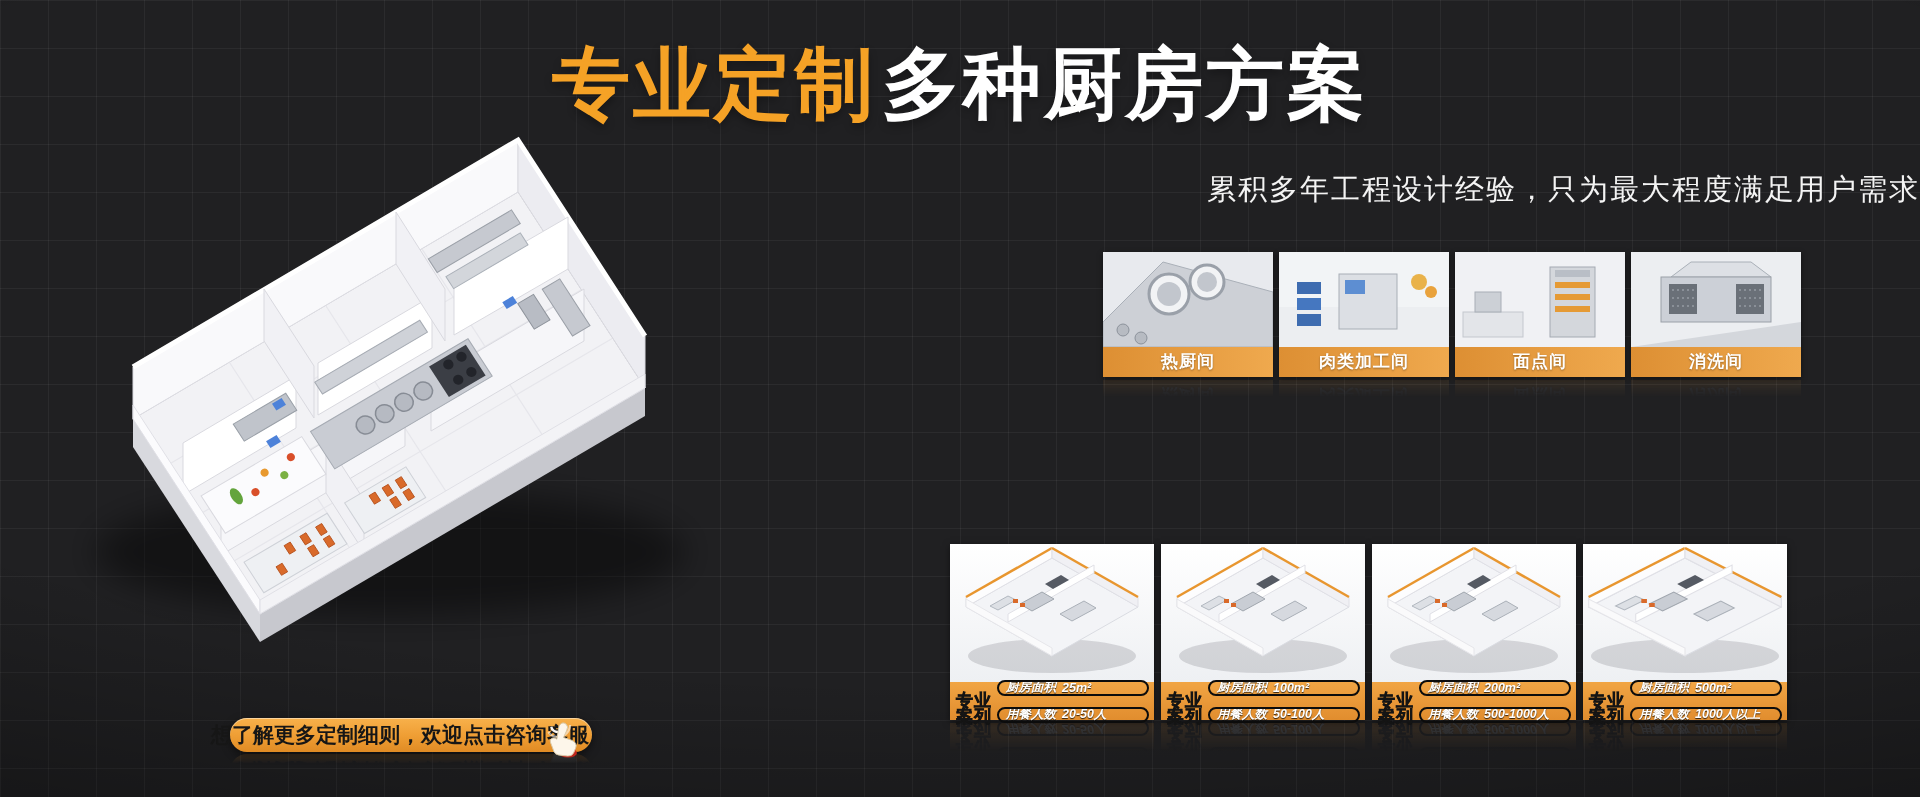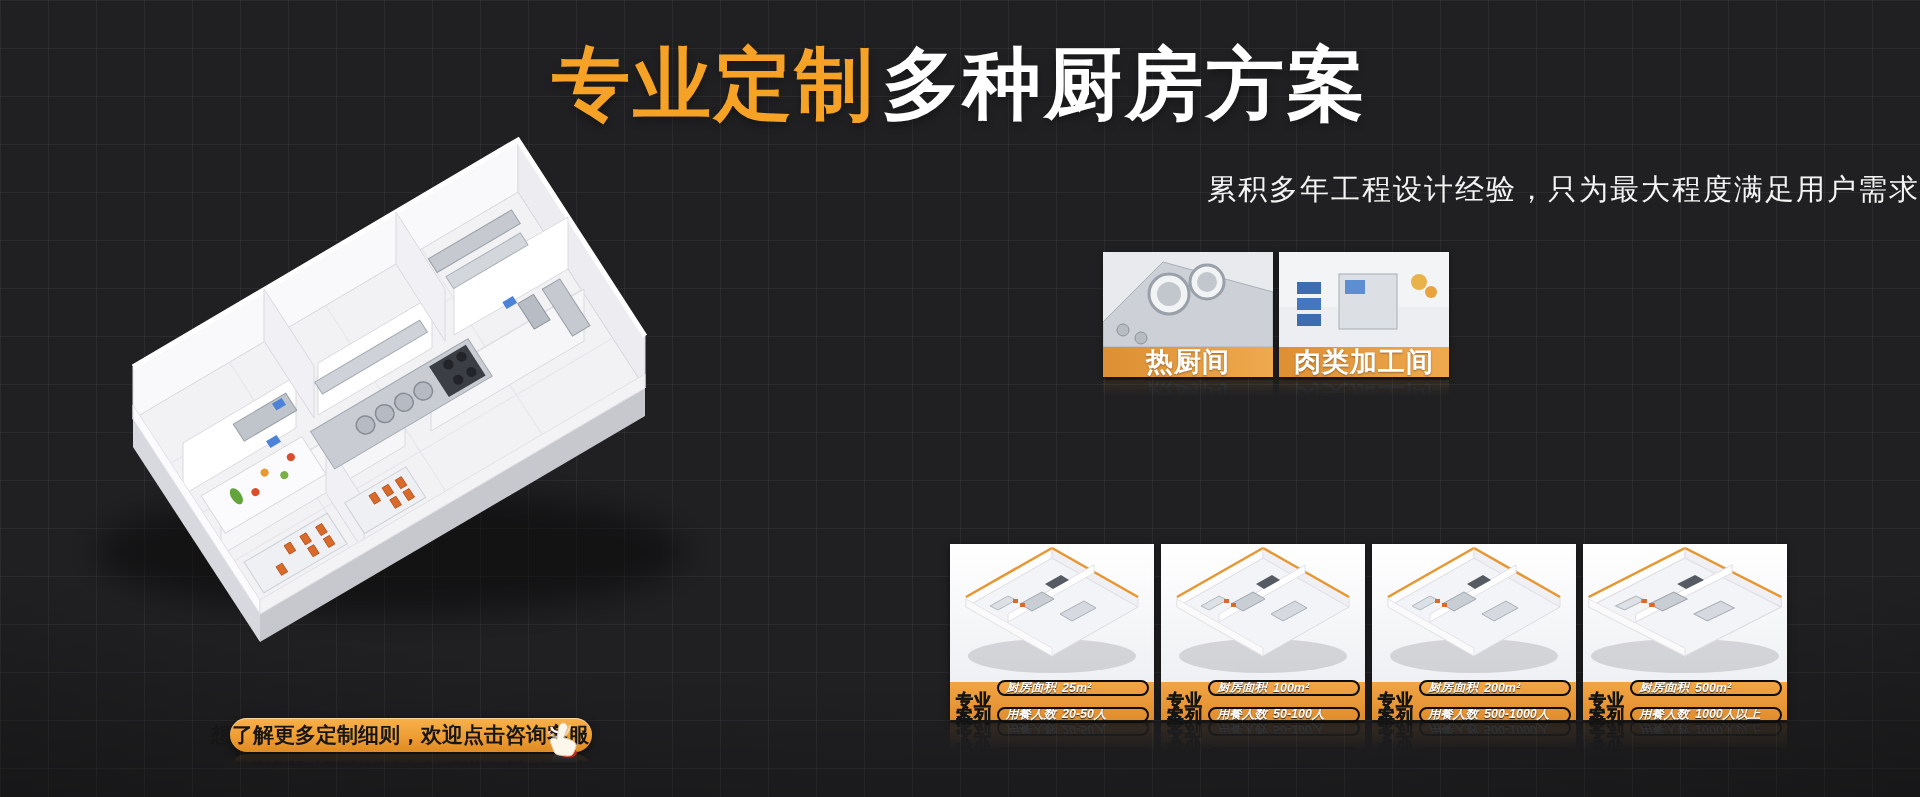--- a/index.html
+++ b/index.html
@@ -56,21 +56,21 @@
   .tile{
     width:170px; height:125px; background:#e9ebee; overflow:hidden; position:relative;
     box-shadow:0 2px 6px rgba(0,0,0,.45); cursor:pointer;
     -webkit-box-reflect:below 3px linear-gradient(transparent 86%, rgba(255,255,255,.10));
   }
   .tile .scene{ position:absolute; inset:0 0 30px 0; }
   .tile .scene svg{ width:100%; height:100%; display:block; }
   .tile figcaption{
     position:absolute; left:0; right:0; bottom:0; height:30px;
     background:linear-gradient(90deg,#DD8F33 0%,#EFA94E 100%);
-    color:#fff; font-size:27px; font-weight:bold; line-height:30px; text-align:center;
+    color:#fff; font-size:17px; font-weight:bold; line-height:30px; text-align:center;
     text-shadow:0 1px 2px rgba(0,0,0,.35); letter-spacing:1px;
   }
 
   
   .cases{
     position:absolute; left:950px; top:544px; width:837px;
     display:flex; gap:7px;
   }
   .card{
     width:204px; height:176px; background:#fff; position:relative; cursor:pointer;
@@ -232,24 +232,58 @@
           <rect x="18" y="46" width="24" height="12" fill="#4577c0"></rect>
           <rect x="18" y="62" width="24" height="12" fill="#3e6cb0"></rect>
         <circle cx="140" cy="30" r="8" fill="#e9b24a"></circle>
           <circle cx="152" cy="40" r="6" fill="#e9a23c"></circle>
       </svg>
     </div>
     <figcaption>肉类加工间</figcaption>
   </figure>
 
 
-
-
-
-
+  <figure class="tile">
+    <div class="scene">
+      <svg viewBox="0 0 170 95">
+          <rect width="170" height="95" fill="#f0f1f4"></rect>
+        <rect x="8" y="60" width="60" height="25" fill="#e3e5e9" stroke="#c3c7cd"></rect>
+        <rect x="20" y="40" width="26" height="20" fill="#ccd0d6" stroke="#a8aeb6"></rect>
+        <rect x="95" y="15" width="45" height="70" fill="#d4d7dc" stroke="#a4aab2"></rect>
+        <rect x="100" y="18" width="35" height="7" fill="#b9bec6"></rect>
+        <rect x="100" y="30" width="35" height="6" fill="#e59a35"></rect>
+          <rect x="100" y="42" width="35" height="6" fill="#e59a35"></rect>
+          <rect x="100" y="54" width="35" height="6" fill="#e59a35"></rect>
+      </svg>
+    </div>
+    <figcaption>面点间</figcaption>
+  </figure>
+
+
+
+
+  <figure class="tile">
+    <div class="scene">
+      <svg viewBox="0 0 170 95">
+          <rect width="170" height="95" fill="#eceef1"></rect>
+        <polygon points="0,95 170,70 170,95" fill="#d4d7dc"></polygon>
+        <polygon points="60,10 120,10 140,25 40,25" fill="#dde0e5" stroke="#aab0b8"></polygon>
+        <rect x="30" y="25" width="110" height="45" fill="#ccd0d7" stroke="#9aa0a8"></rect>
+        <rect x="38" y="32" width="28" height="30" fill="#6a7078"></rect>
+        <line x1="41" y1="38" x2="63" y2="38" stroke="#8a9098" stroke-width="2" stroke-dasharray="2 3"></line>
+          <line x1="41" y1="46" x2="63" y2="46" stroke="#8a9098" stroke-width="2" stroke-dasharray="2 3"></line>
+          <line x1="41" y1="54" x2="63" y2="54" stroke="#8a9098" stroke-width="2" stroke-dasharray="2 3"></line>
+        <rect x="105" y="32" width="28" height="30" fill="#6a7078"></rect>
+        <line x1="108" y1="38" x2="130" y2="38" stroke="#8a9098" stroke-width="2" stroke-dasharray="2 3"></line>
+          <line x1="108" y1="46" x2="130" y2="46" stroke="#8a9098" stroke-width="2" stroke-dasharray="2 3"></line>
+          <line x1="108" y1="54" x2="130" y2="54" stroke="#8a9098" stroke-width="2" stroke-dasharray="2 3"></line>
+      </svg>
+    </div>
+    <figcaption>消洗间</figcaption>
+  </figure>
 </div>
 
 <svg width="0" height="0" style="position:absolute">
   <symbol id="mini-kitchen" viewBox="0 0 204 138">
     <ellipse cx="102" cy="112" rx="84" ry="17" fill="rgba(50,52,60,.16)"></ellipse>
     <polygon points="102,14 188,63 102,112 16,63" fill="#f3f4f7" stroke="#dadce2"></polygon>
     <polygon points="16,63 102,14 102,4 16,53" fill="#fdfdfe" stroke="#e0e0e6"></polygon>
     <line x1="16" y1="53" x2="102" y2="4" stroke="#e8962f" stroke-width="2.5"></line>
     <polygon points="102,14 188,63 188,53 102,4" fill="#f0f0f4" stroke="#e0e0e6"></polygon>
     <line x1="102" y1="4" x2="188" y2="53" stroke="#e8962f" stroke-width="2.5"></line>

